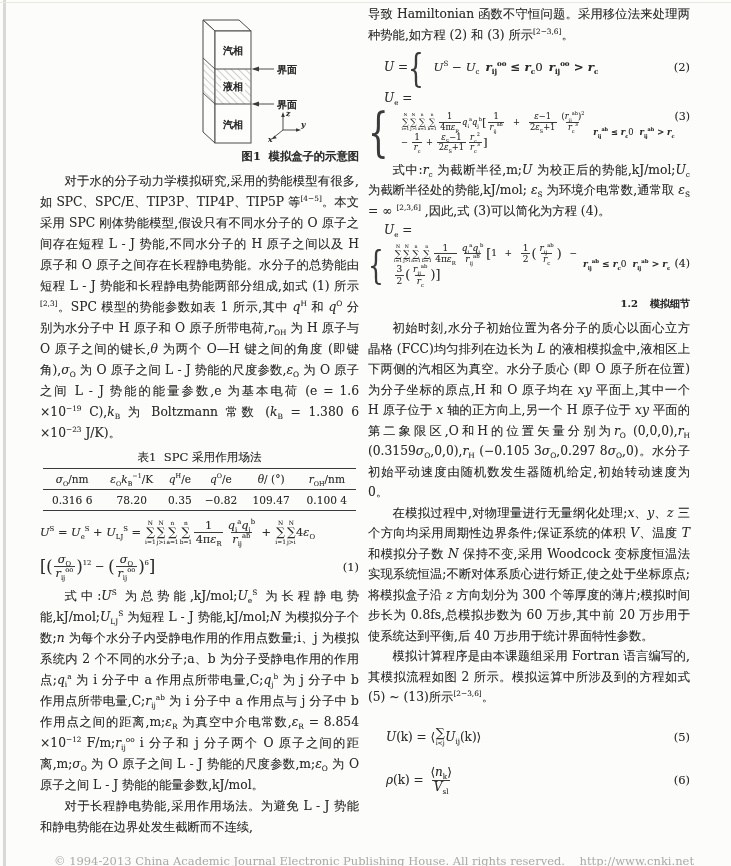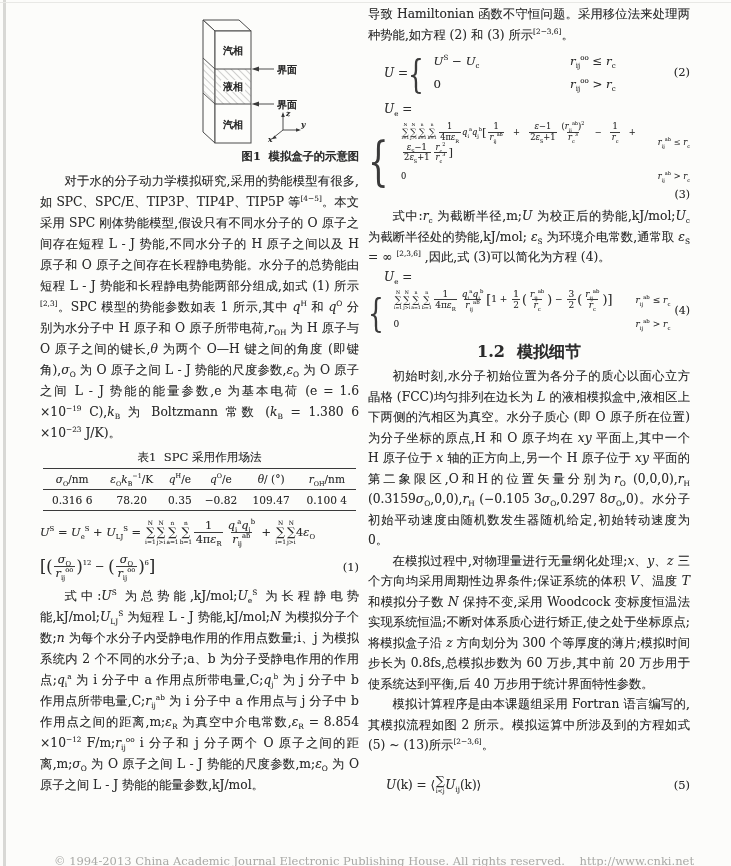--- a/index.html
+++ b/index.html
@@ -33,44 +33,44 @@
   .eq{font-size:11.4px;line-height:1.25;text-align:left;}
   .eq1{margin:8px 0 2px;}
   .eq1 .row2{display:flex;justify-content:space-between;align-items:center;margin-top:7px;}
   .eqlab{font-size:11.5px;font-style:normal;}
   .lhsline{font-size:12px;padding-left:16px;line-height:18px;text-align:left;}
   .casesblock{display:flex;align-items:center;margin:2px 0 4px;}
   .brace{display:inline-block;font-weight:200;line-height:.9;transform:scaleX(.62);transform-origin:left center;color:#3a3a3a;}
   .brace::before{content:'{';}
   .b2{font-size:40px;}
   .b3{font-size:52px;}
-  .cases{display:flex;flex-direction:column;flex:1;min-width:0;}
+  .cases{display:flex;flex-direction:row;flex:1;min-width:0;}
   .case{display:flex;justify-content:space-between;align-items:center;padding:1.5px 0;}
   .labrow{text-align:right;line-height:13px;}
-  .cond{margin-left:22px;white-space:nowrap;}
+  .cond{margin-left:6px;white-space:nowrap;font-weight:bold;}
   .eq2block{font-size:11.8px;margin-top:4px;}
   .eq2block .cases{padding-right:58px;}
   .eq3block{font-size:8.3px;}
   .eq3block .eqlab{font-size:11px;}
   .eq4block{font-size:9px;margin-bottom:6px;}
   .eq4block .eqlab{font-size:11px;margin-left:4px;}
   .eqsimple{display:flex;justify-content:space-between;align-items:center;padding-left:18px;margin:19px 0;font-size:12px;text-align:left;}
 
   
   sup,sub{font-size:.6em;line-height:0;}
   .sm{display:inline-flex;flex-direction:column;align-items:center;vertical-align:middle;line-height:1;margin:0 .5px;text-indent:0;}
   .sm .t,.sm .b{font-size:.52em;line-height:1.1;font-style:normal;}
   .sm .g{font-size:1.05em;line-height:1;}
   .fr{display:inline-flex;flex-direction:column;align-items:center;vertical-align:middle;line-height:1.15;margin:0 1.5px;text-align:center;text-indent:0;}
   .fr .d{border-top:.9px solid #3a3a3a;padding:0 1.5px;}
   .fr .n{padding:0 1.5px;}
   .bp{font-size:1.4em;vertical-align:middle;font-weight:300;}
 
   
-  .sec{font-weight:bold;font-size:16px;margin:6px 0 4px;text-align:center;}
+  .sec{font-weight:bold;font-size:10px;margin:6px 0 4px;text-align:right;}
   .sec .secnum{margin-right:12px;}
 
   .footer{position:absolute;left:54px;top:854px;font-size:11.5px;color:#a9a9a6;white-space:pre;text-shadow:none;}
 </style>
 </head>
 <body>
 
 <div class="page">
   <div class="edge-left"></div>
   <div class="edge-top"></div>
@@ -186,20 +186,21 @@
               <span class="d"><i>r</i><sub>ij</sub><sup>oo</sup></span>
             </span><span class="bp">)</span><sup>12</sup> − <span class="bp">(</span><span class="fr">
               <span class="n"><i>σ</i><sub>O</sub></span>
               <span class="d"><i>r</i><sub>ij</sub><sup>oo</sup></span>
             </span><span class="bp">)</span><sup>6</sup><span class="bp">]</span></span>
         <span class="eqlab">(1)</span>
       </div>
     </div>
 
     <p class="para sp-top">式中:<i>U</i><sup>S</sup> 为总势能,kJ/mol;<i>U</i><sub>e</sub><sup>S</sup> 为长程静电势能,kJ/mol;<i>U</i><sub>LJ</sub><sup>S</sup> 为短程 L - J 势能,kJ/mol;<i>N</i> 为模拟分子个数;<i>n</i> 为每个水分子内受静电作用的作用点数量;i、j 为模拟系统内 2 个不同的水分子;a、b 为分子受静电作用的作用点;<i>q</i><sub>i</sub><sup>a</sup> 为 i 分子中 a 作用点所带电量,C;<i>q</i><sub>j</sub><sup>b</sup> 为 j 分子中 b 作用点所带电量,C;<i>r</i><sub>ij</sub><sup>ab</sup> 为 i 分子中 a 作用点与 j 分子中 b 作用点之间的距离,m;<i>ε</i><sub>R</sub> 为真空中介电常数,<i>ε</i><sub>R</sub> = 8.854 ×10<sup>−12</sup> F/m;<i>r</i><sub>ij</sub><sup>oo</sup> i 分子和 j 分子两个 O 原子之间的距离,m;<i>σ</i><sub>O</sub> 为 O 原子之间 L - J 势能的尺度参数,m;<i>ε</i><sub>O</sub> 为 O 原子之间 L - J 势能的能量参数,kJ/mol。</p>
+    <p class="para">对于长程静电势能,采用作用场法。为避免 L - J 势能和静电势能在边界处发生截断而不连续,</p>
   </div>
 
   <div class="col col-right">
 
     <p class="cont" style="margin:4px 0 0;">导致 Hamiltonian 函数不守恒问题。采用移位法来处理两种势能,如方程 (2) 和 (3) 所示<sup>[2−3,6]</sup>。</p>
 
     <div class="casesblock eq2block">
       <span class="lhsline"><i>U</i> =</span>
       <span class="brace b2"></span>
       <span class="cases">
@@ -328,16 +329,23 @@
     <p class="para">在模拟过程中,对物理量进行无量纲化处理;<i>x</i>、<i>y</i>、<i>z</i> 三个方向均采用周期性边界条件;保证系统的体积 <i>V</i>、温度 <i>T</i> 和模拟分子数 <i>N</i> 保持不变,采用 Woodcock 变标度恒温法实现系统恒温;不断对体系质心进行矫正,使之处于坐标原点;将模拟盒子沿 <i>z</i> 方向划分为 300 个等厚度的薄片;模拟时间步长为 0.8fs,总模拟步数为 60 万步,其中前 20 万步用于使系统达到平衡,后 40 万步用于统计界面特性参数。</p>
     <p class="para">模拟计算程序是由本课题组采用 Fortran 语言编写的,其模拟流程如图 2 所示。模拟运算中所涉及到的方程如式 (5) ~ (13)所示<sup>[2−3,6]</sup>。</p>
 
     <div class="eqsimple">
       <span><i>U</i>(k) = ⟨<span class="sm">
             <span class="g">∑</span>
             <span class="b">i&lt;j</span>
           </span><i>U</i><sub>ij</sub>(k)⟩</span>
       <span class="eqlab">(5)</span>
     </div>
+    <div class="eqsimple">
+      <span><i>ρ</i>(k) = <span class="fr">
+            <span class="n">⟨<i>n</i><sub>k</sub>⟩</span>
+            <span class="d"><i>V</i><sub>sl</sub></span>
+          </span></span>
+      <span class="eqlab">(6)</span>
+    </div>
   </div>
 
   <div class="footer">© 1994-2013 China Academic Journal Electronic Publishing House. All rights reserved.    http://www.cnki.net</div>
 </div>
 
 </body></html>

